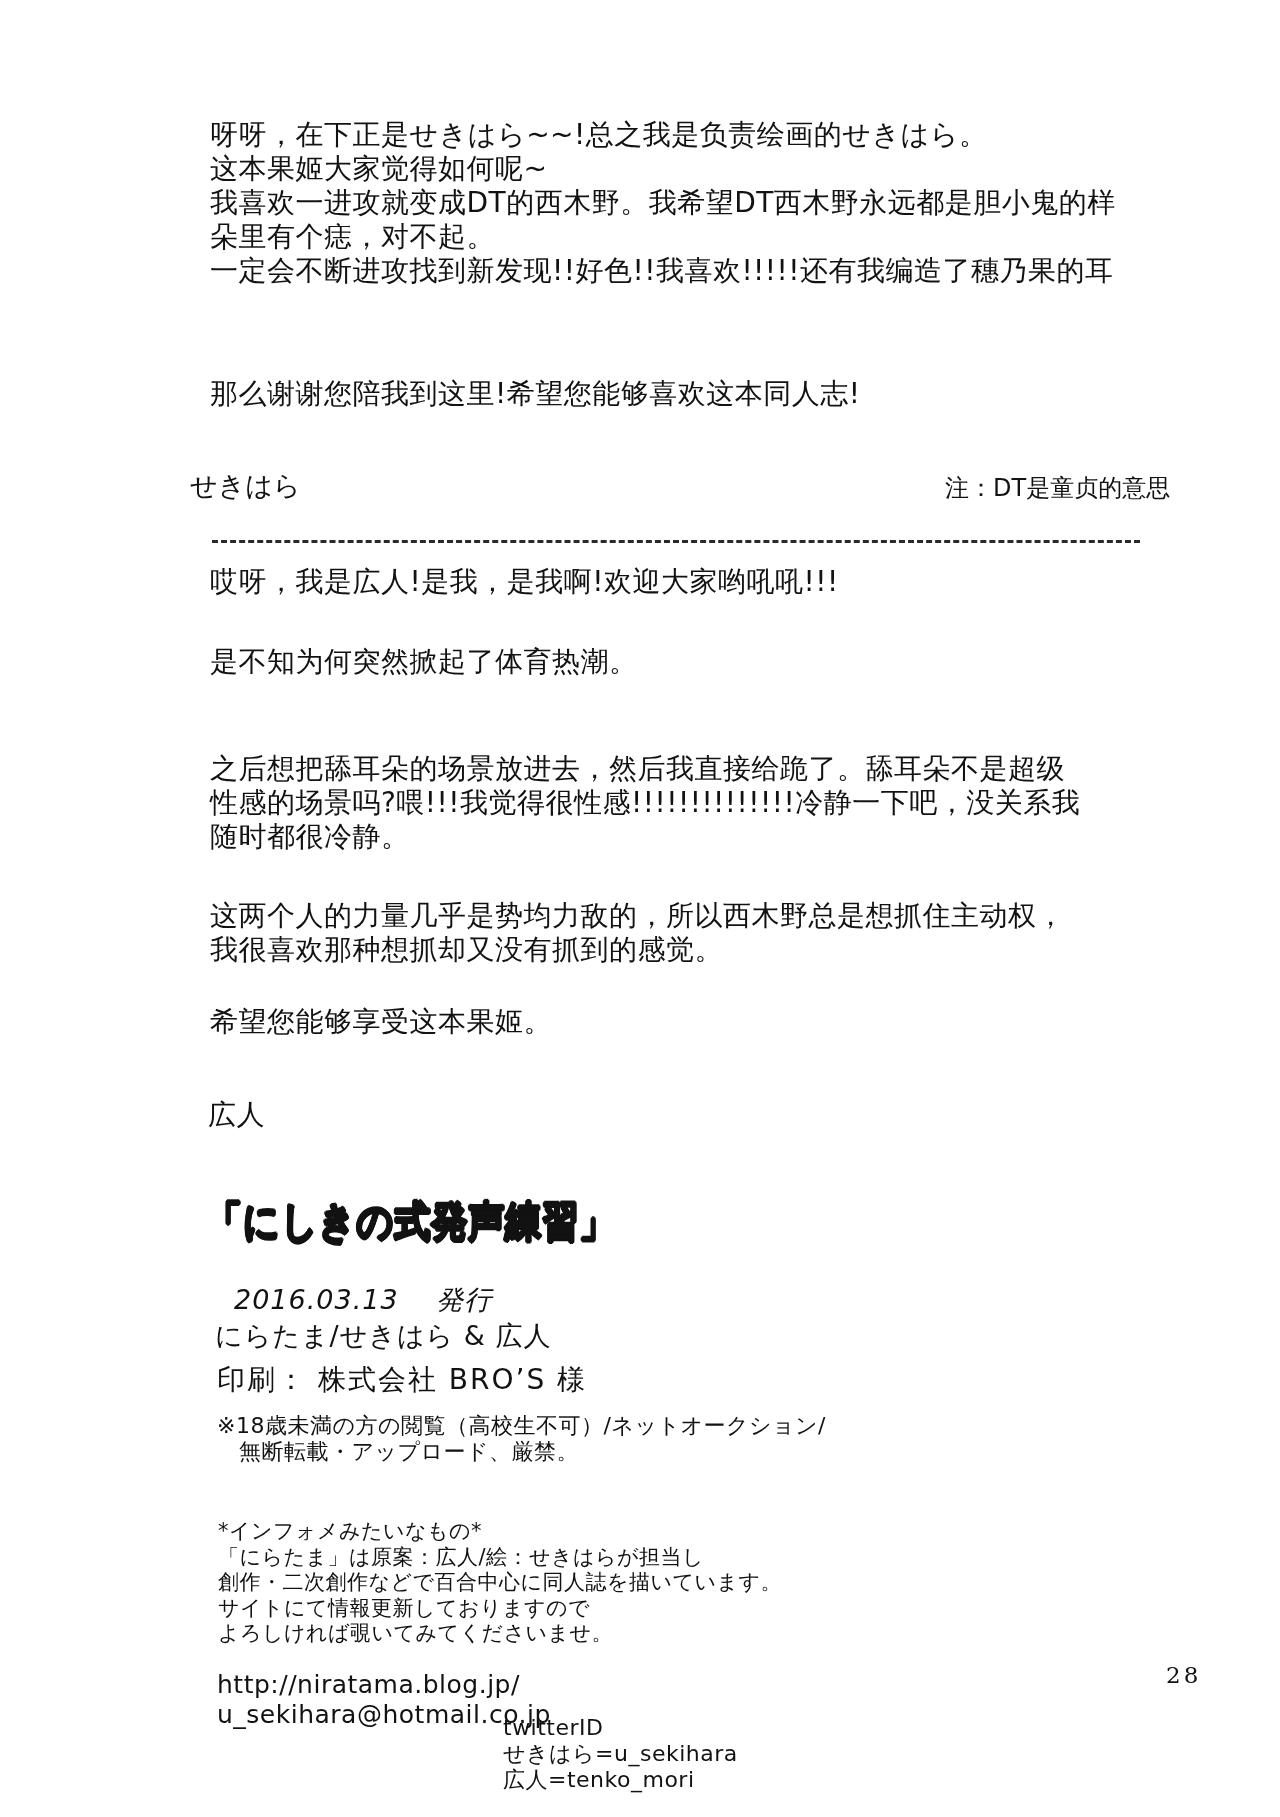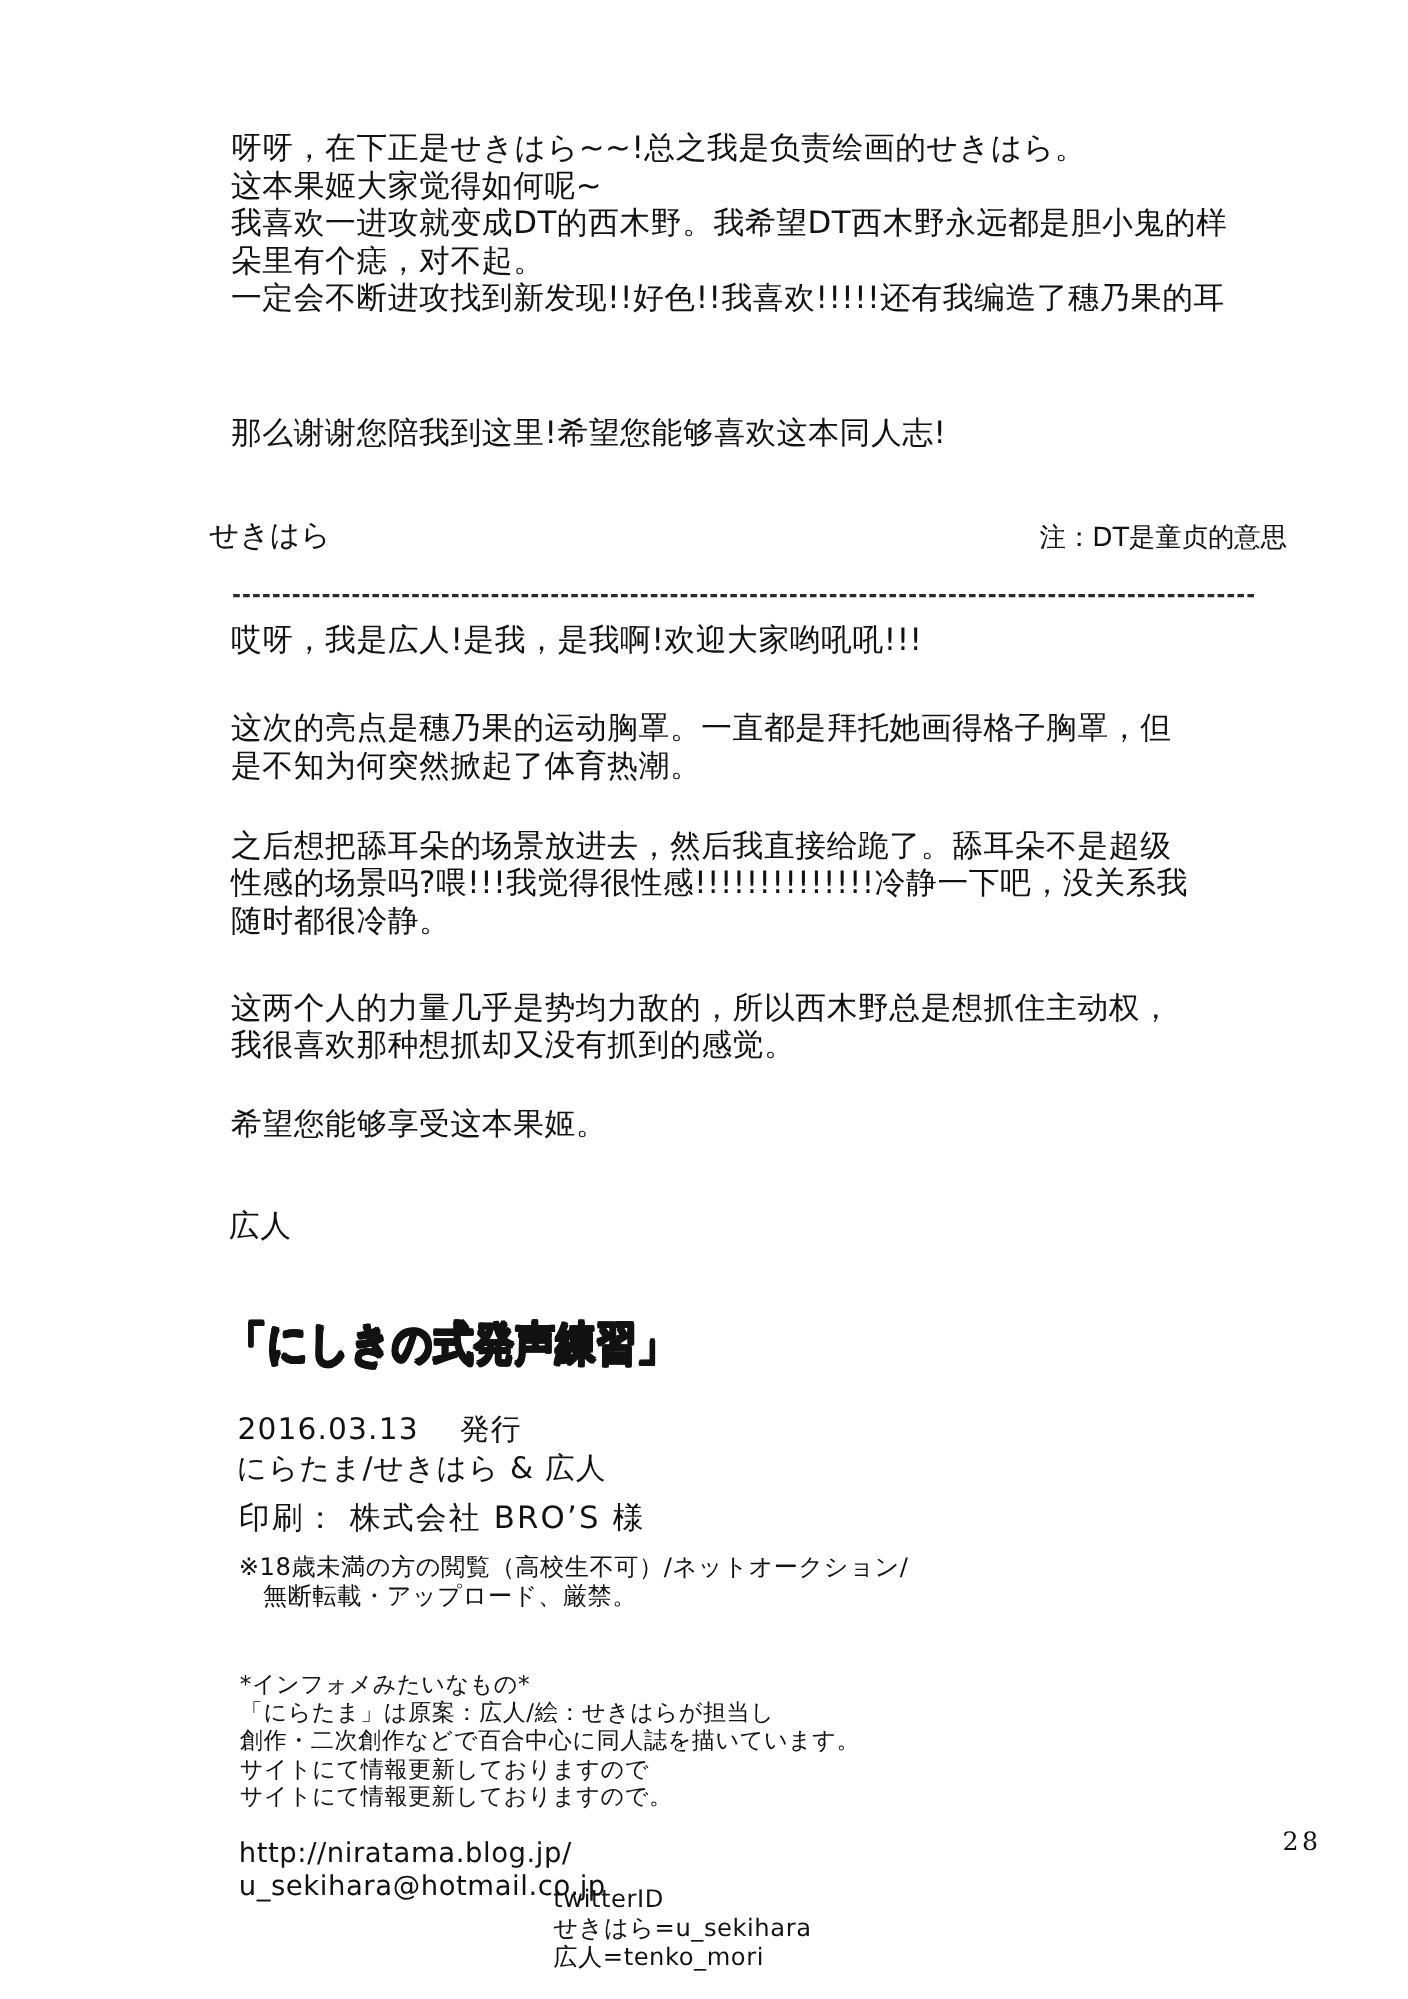--- a/index.html
+++ b/index.html
@@ -53,59 +53,58 @@
 
 <div class="abs sig" style="left:190px;top:468px;">せきはら</div>
 
 <div class="abs note" style="left:945px;top:472px;">注：DT是童贞的意思</div>
 
 <hr class="abs divider" style="left:212px;top:532px;width:928px;">
 
 <div class="abs cjk" style="left:210px;top:565px;">哎呀，我是広人!是我，是我啊!欢迎大家哟吼吼!!!</div>
 
 <div class="abs cjk" style="left:210px;top:645px;">
-    <div class="line">这次的亮点是穗乃果的运动胸罩。一直都是拜托她画得格子胸罩，但</div>
     <div class="line">是不知为何突然掀起了体育热潮。</div>
   </div>
 
 <div class="abs cjk" style="left:210px;top:752px;">
     <div class="line">之后想把舔耳朵的场景放进去，然后我直接给跪了。舔耳朵不是超级</div>
     <div class="line">性感的场景吗?喂!!!我觉得很性感!!!!!!!!!!!!!!冷静一下吧，没关系我</div>
     <div class="line">随时都很冷静。</div>
   </div>
 
 <div class="abs cjk" style="left:210px;top:899px;">
     <div class="line">这两个人的力量几乎是势均力敌的，所以西木野总是想抓住主动权，</div>
     <div class="line">我很喜欢那种想抓却又没有抓到的感觉。</div>
   </div>
 
 <div class="abs cjk" style="left:210px;top:1005px;">希望您能够享受这本果姬。</div>
 
 <div class="abs cjk" style="left:208px;top:1098px;">広人</div>
 
 <div class="abs big-title" style="left:206px;top:1196px;">「にしきの式発声練習」</div>
 
-<div class="abs colo" style="left:216px;top:1284px;">2016.03.13　 発行</div>
+<div class="abs colo" style="left:234px;top:1284px;font-style:italic;">2016.03.13　 発行</div>
 
 <div class="abs colo" style="left:215px;top:1320px;text-align:center;">にらたま/せきはら &amp; 広人</div>
 
 <div class="abs colo colo-print" style="left:217px;top:1364px;">印刷： 株式会社 BRO’S 様</div>
 
 <div class="abs warning" style="left:217px;top:1413px;">
     <div class="line">※18歳未満の方の閲覧（高校生不可）/ネットオークション/</div>
     <div class="line">無断転載・アップロード、厳禁。</div>
   </div>
 
 <div class="abs info" style="left:218px;top:1519px;">
   <div class="line">*インフォメみたいなもの*</div>
   <div>
       <div class="line">「にらたま」は原案：広人/絵：せきはらが担当し</div>
       <div class="line">創作・二次創作などで百合中心に同人誌を描いています。</div>
       <div class="line">サイトにて情報更新しておりますので</div>
-      <div class="line">サイトにて情報更新しておりますので。</div>
+      <div class="line">よろしければ覗いてみてくださいませ。</div>
     </div>
 </div>
 
 <div class="abs contact-left" style="left:217px;top:1670px;">
     <div class="line">http://niratama.blog.jp/</div>
     <div class="line">u_sekihara@hotmail.co.jp</div>
   </div>
 
 <div class="abs contact-right" style="left:503px;top:1670px;">
     <div class="line">twitterID</div>

